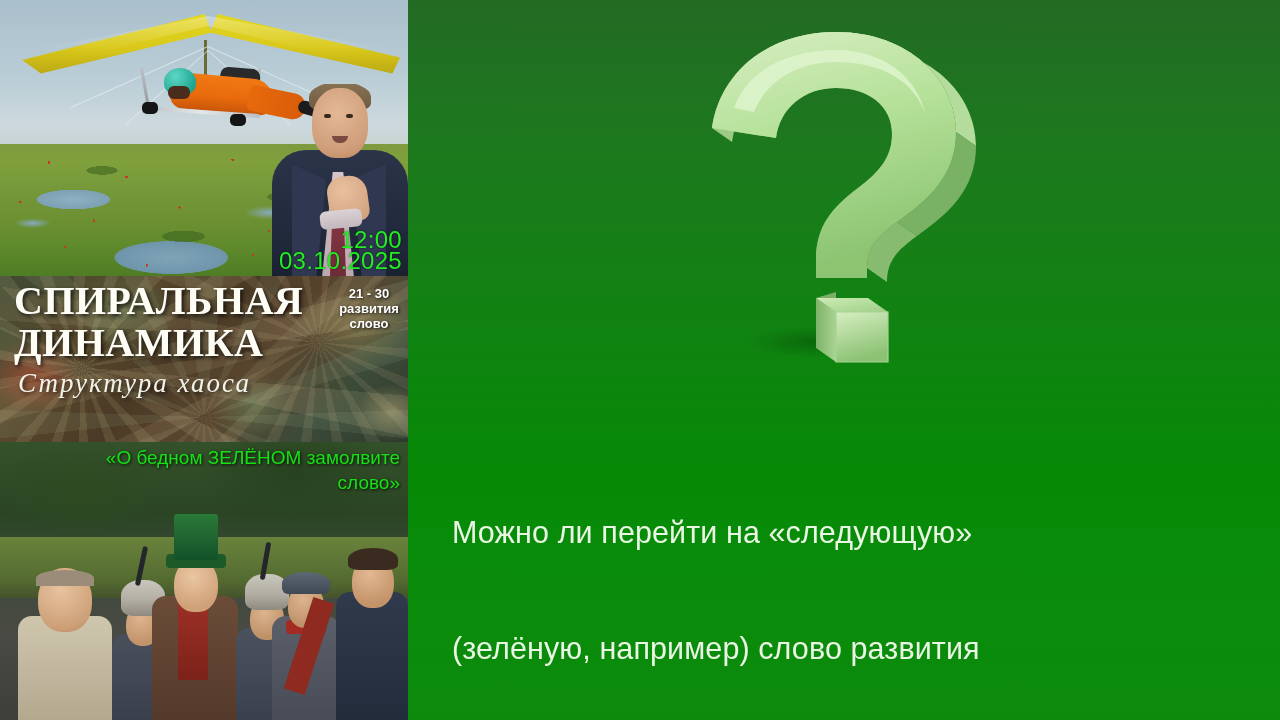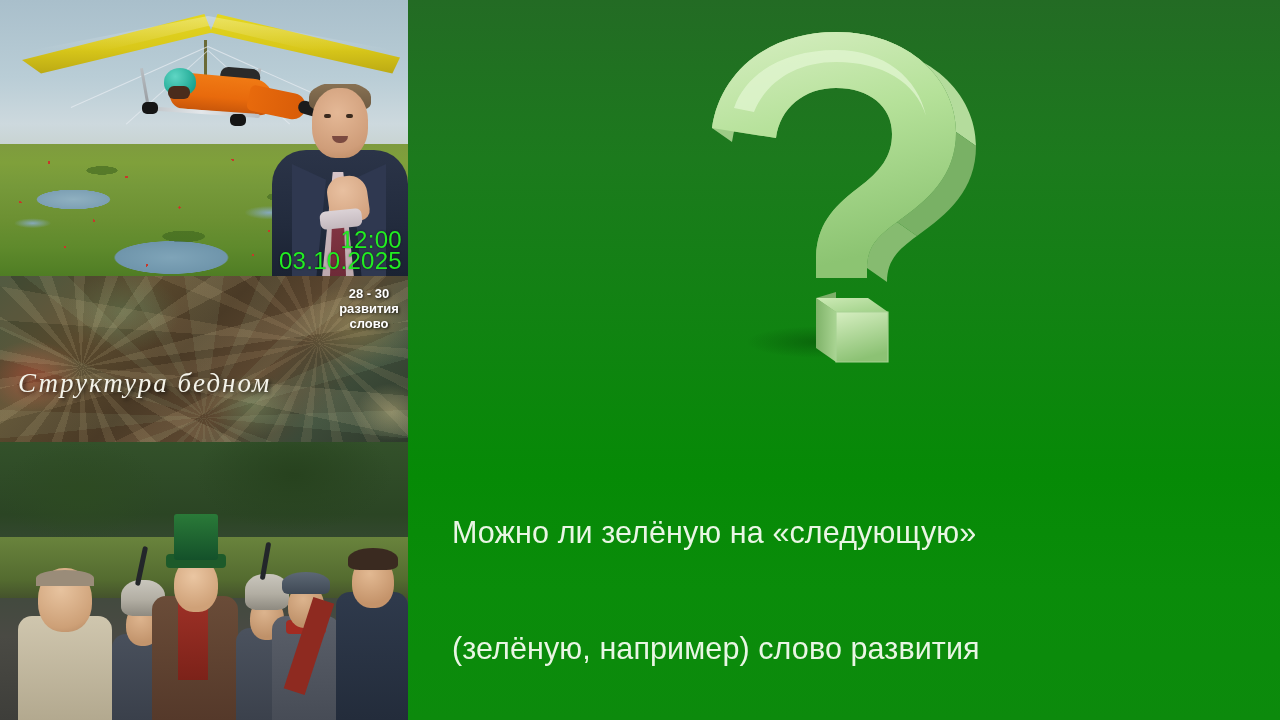--- a/index.html
+++ b/index.html
@@ -374,23 +374,27 @@
         <div class="sp-hand"></div>
         <div class="sp-cuff"></div>
       </div>
 
       <div class="stamp stamp-time">12:00</div>
       <div class="stamp stamp-date">03.10.2025</div>
     </div>
 
     <div class="photo p2">
       <div class="fractal"></div>
-      <div class="poster-sub">Структура бедном</div>
+      <div class="poster-title">
+        <div>СПИРАЛЬНАЯ</div>
+        <div>ДИНАМИКА</div>
+      </div>
+      <div class="poster-sub">Структура хаоса</div>
       <div class="poster-badge">
-        <div>28 - 30</div>
+        <div>21 - 30</div>
         <div>развития</div>
         <div>слово</div>
       </div>
     </div>
 
     <div class="photo p3">
       <div class="film"></div>
       <div class="grass"></div>
 
       <div class="ppl">
@@ -420,20 +424,24 @@
         <div class="head" style="left:288px;bottom:92px;width:36px;height:44px;background:radial-gradient(circle at 42% 34%,#dcb48e,#bf9169 72%);"></div>
         <div style="position:absolute;left:282px;bottom:126px;width:48px;height:22px;background:linear-gradient(to bottom,#5d6875,#3f4955);border-radius:50% 50% 6px 6px;"></div>
 
         <div class="body" style="left:336px;bottom:0;width:72px;height:128px;background:linear-gradient(to bottom,#2f3a4c,#232c3b);"></div>
         <div class="head" style="left:352px;bottom:112px;width:42px;height:52px;background:radial-gradient(circle at 42% 34%,#e2b992,#c4936a 72%);"></div>
         <div style="position:absolute;left:348px;bottom:150px;width:50px;height:22px;background:#3a2a20;border-radius:50% 50% 24% 24%;"></div>
 
         <div style="position:absolute;left:298px;bottom:26px;width:22px;height:96px;background:#8e2a20;transform:rotate(18deg);"></div>
       </div>
 
+      <div class="film-caption">
+        <div>«О бедном ЗЕЛЁНОМ замолвите</div>
+        <div>слово»</div>
+      </div>
     </div>
   </div>
 
   <div class="qmark-wrap">
     <svg viewBox="0 0 330 340" xmlns="http://www.w3.org/2000/svg" aria-hidden="true">
       <defs>
         <linearGradient id="faceG" x1="0" y1="0" x2="0.25" y2="1">
           <stop offset="0%" stop-color="#d7eec2"></stop>
           <stop offset="45%" stop-color="#b5e199"></stop>
           <stop offset="100%" stop-color="#8cc472"></stop>
@@ -487,20 +495,20 @@
       <path d="M150,26 C198,26 232,54 240,92 C230,58 196,38 150,38 C110,38 80,58 68,88 L48,84 C60,48 100,26 150,26 Z" fill="#e2f5d2" opacity="0.75"></path>
 
       <polygon points="130,274 182,274 202,288 150,288" fill="url(#boxTop)"></polygon>
       <polygon points="130,274 150,288 150,338 130,324" fill="url(#boxSide)"></polygon>
       <polygon points="150,288 202,288 202,338 150,338" fill="url(#boxFront)"></polygon>
       <polygon points="150,288 202,288 202,338 150,338" fill="none" stroke="#a8d293" stroke-width="1.2"></polygon>
     </svg>
   </div>
 
   <div class="body-text">
-    <div>Можно ли зелёную на «следующую»</div>
+    <div>Можно ли перейти на «следующую»</div>
     <div>(зелёную, например) слово развития</div>
     
     
     
   </div>
 
 </div>
 
 </body></html>

